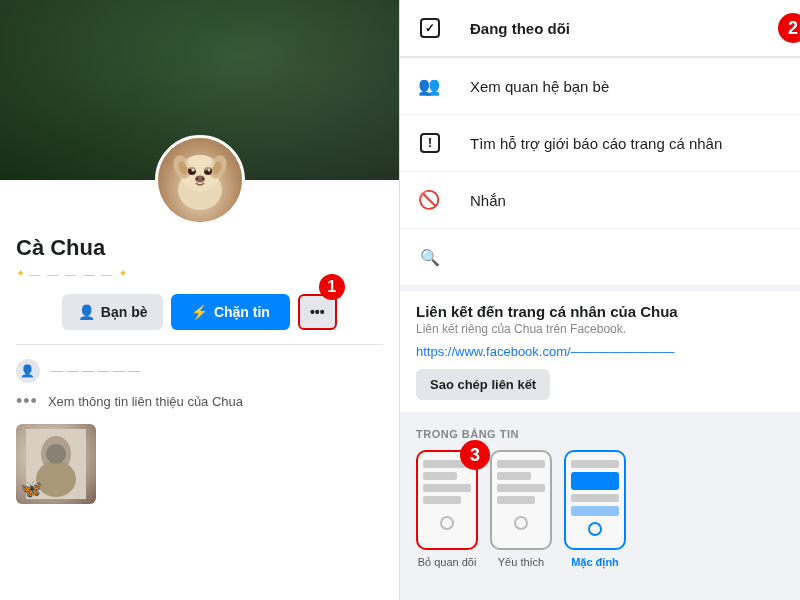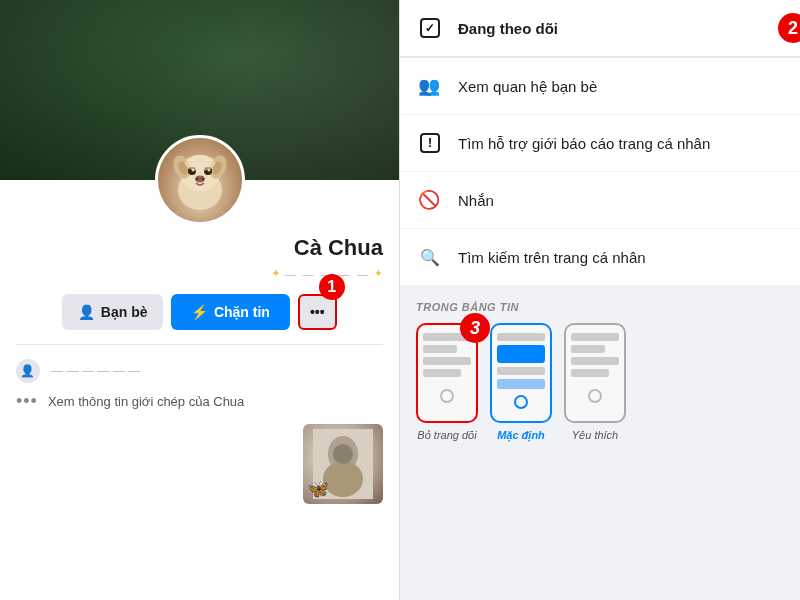--- a/index.html
+++ b/index.html
@@ -66,21 +66,21 @@
     .dog-shape {
       width: 70px;
       height: 70px;
     }
 
     .profile-content {
       margin-top: 55px;
       padding: 0 16px 12px;
       display: flex;
       flex-direction: column;
-      align-items: flex-end;
+      align-items: flex-start;
     }
 
     .profile-name {
       font-size: 22px;
       font-weight: 700;
       color: #1c1e21;
       margin-bottom: 6px;
     }
 
     .profile-tagline {
@@ -260,20 +260,21 @@
       height: 28px;
       display: flex;
       align-items: center;
       justify-content: center;
       flex-shrink: 0;
     }
 
     .menu-item-text {
       font-size: 15px;
       color: #1c1e21;
+      margin-left: 12px;
     }
 
     .following-item {
       background: #fff;
       border-bottom: 2px solid #e4e6eb;
       position: relative;
     }
 
     .number-badge-2 {
       position: absolute;
@@ -325,21 +326,20 @@
       font-size: 13px;
       font-weight: 600;
       color: #1c1e21;
       cursor: pointer;
     }
 
     .feed-section {
       background: #f0f2f5;
       padding: 10px 16px 6px;
       margin-top: 6px;
-      font-style: italic;
     }
 
     .feed-label {
       font-size: 11px;
       font-weight: 700;
       color: #888;
       letter-spacing: 0.5px;
       margin-bottom: 10px;
     }
 
@@ -522,21 +522,21 @@
 
     <div class="divider"></div>
 
     <div class="info-row">
       <div class="info-icon">👤</div>
       <span class="info-text-blur">‎‎‎ — — — — — —</span>
     </div>
 
     <div class="info-row">
       <span style="color:#888;font-size:18px;letter-spacing:1px;">•••</span>
-      <span class="see-intro">Xem thông tin giới chép của Chua</span>
+      <span class="see-intro">Xem thông tin liên thiệu của Chua</span>
     </div>
 
     <div class="thumbnail-photo">
       <div class="thumb-inner">
         <svg width="60" height="70" viewBox="0 0 60 70">
           <rect width="60" height="70" fill="#d8cfc0"></rect>
           <ellipse cx="30" cy="25" rx="15" ry="18" fill="#b0a090"></ellipse>
           <ellipse cx="30" cy="50" rx="20" ry="18" fill="#a89878"></ellipse>
           <circle cx="30" cy="25" r="10" fill="#888070"></circle>
         </svg>
@@ -578,61 +578,68 @@
       <div class="menu-item-icon">
         <span class="block-icon">🚫</span>
       </div>
       <span class="menu-item-text">Nhắn</span>
     </div>
 
     <div class="menu-item" style="border-bottom:none;">
       <div class="menu-item-icon">
         <span class="search-icon-sm">🔍</span>
       </div>
-      <span class="menu-item-text">Tìm kiếm trên trang cá nhân</span>
     </div>
   </div>
 
+  <div class="link-section">
+    <div class="link-title">Liên kết đến trang cá nhân của Chua</div>
+    <div class="link-subtitle">Liên kết riêng của Chua trên Facebook.</div>
+    <div class="link-url">https://www.facebook.com/————————</div>
+    <button class="copy-btn">
+      <span>Sao chép liên kết</span>
+    </button>
+  </div>
 
   <div class="feed-section">
     <div class="feed-label">TRONG BẢNG TIN</div>
 
     <div class="feed-options">
 
       <div class="feed-option" style="position:relative;">
         <div class="phone-mockup red-bordered">
           <div class="phone-line"></div>
           <div class="phone-line" style="width:70%;"></div>
           <div class="phone-line"></div>
           <div class="phone-line" style="width:80%;"></div>
           <div class="phone-circle"></div>
         </div>
         <div class="number-badge-3">
           <span>3</span>
         </div>
-        <span class="feed-option-label">Bỏ trang dõi</span>
+        <span class="feed-option-label">Bỏ quan dõi</span>
+      </div>
+
+      <div class="feed-option">
+        <div class="phone-mockup">
+          <div class="phone-line"></div>
+          <div class="phone-line" style="width:70%;"></div>
+          <div class="phone-line"></div>
+          <div class="phone-line" style="width:80%;"></div>
+          <div class="phone-circle"></div>
+        </div>
+        <span class="feed-option-label">Yêu thích</span>
       </div>
 
       <div class="feed-option">
         <div class="phone-mockup highlighted">
           <div class="phone-line"></div>
           <div class="phone-line blue" style="height:18px;border-radius:3px;"></div>
           <div class="phone-line"></div>
           <div class="phone-line light-blue" style="height:10px;"></div>
           <div class="phone-circle blue-border"></div>
         </div>
         <span class="feed-option-label blue">Mặc định</span>
       </div>
-
-      <div class="feed-option">
-        <div class="phone-mockup">
-          <div class="phone-line"></div>
-          <div class="phone-line" style="width:70%;"></div>
-          <div class="phone-line"></div>
-          <div class="phone-line" style="width:80%;"></div>
-          <div class="phone-circle"></div>
-        </div>
-        <span class="feed-option-label">Yêu thích</span>
-      </div>
     </div>
   </div>
 
 </div>
 
 </body></html>

